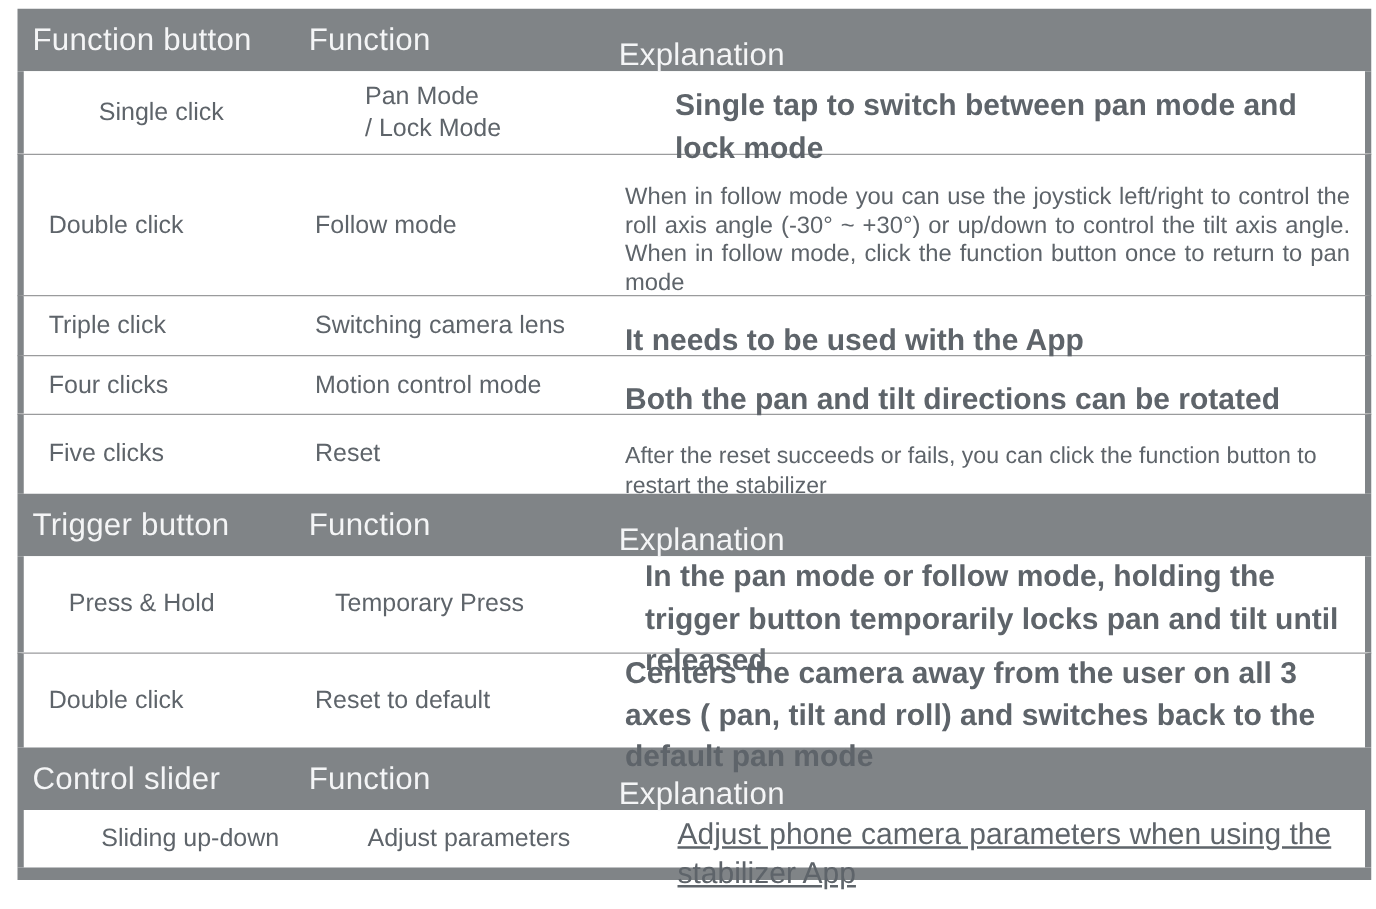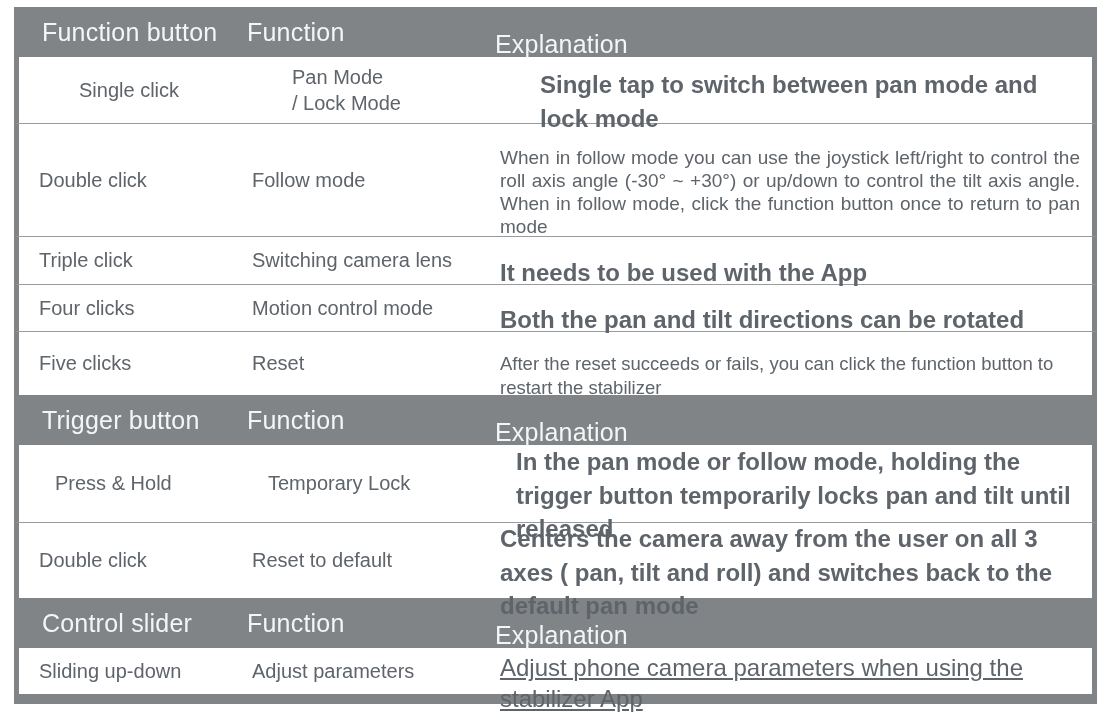--- a/index.html
+++ b/index.html
@@ -34,31 +34,31 @@
     border-left: 5px solid #808487;
     border-right: 5px solid #808487;
     color: #5e646a;
     font-size: 20px;
     box-sizing: border-box;
   }
   .row + .row { border-top: 1px solid #9a9b9d; }
   .c1 { width: 233px; padding-left: 20px; box-sizing: border-box; flex: none; }
   .c2 { width: 248px; box-sizing: border-box; flex: none; }
   .c3 { flex: 1; padding-right: 12px; box-sizing: border-box; margin-top: 24px; }
-  .sec-header .c1 { padding-left: 28px; }
+  .sec-header .c1 { padding-left: 12px; }
   .row .c1, .row .c2 { padding-right: 8px; }
   .prelines { white-space: pre-line; line-height: 1.3; }
   .h-single  { height: 66px; padding-left: 40px; }
   .h-double  { height: 113px; }
   .h-triple  { height: 48px; }
   .h-four    { height: 47px; }
   .h-five    { height: 64px; }
   .h-press   { height: 77px; padding-left: 16px; }
   .h-dclick2 { height: 76px; }
-  .h-slide   { height: 46px; }
+  .h-slide   { height: 46px; padding-left: 42px; }
   .exp-dense {
     font-size: 19px;
     line-height: 1.22;
     text-align: justify;
   }
   .exp-small {
     font-size: 18.5px;
     line-height: 1.28;
   }
   .exp-norm {
@@ -119,21 +119,21 @@
   </div>
 
   <div class="sec-header">
     <div class="c1">Trigger button</div>
     <div class="c2">Function</div>
     <div class="c3">Explanation</div>
   </div>
 
   <div class="row h-press">
     <div class="c1">Press &amp; Hold</div>
-    <div class="c2">Temporary Lock</div>
+    <div class="c2">Temporary Press</div>
     <div class="c3 exp-norm">In the pan mode or follow mode, holding the trigger button temporarily locks pan and tilt until released</div>
   </div>
 
   <div class="row h-dclick2">
     <div class="c1">Double click</div>
     <div class="c2">Reset to default</div>
     <div class="c3 exp-norm">Centers the camera away from the user on all 3 axes ( pan, tilt and roll) and switches back to the default pan mode</div>
   </div>
 
   <div class="sec-header">

